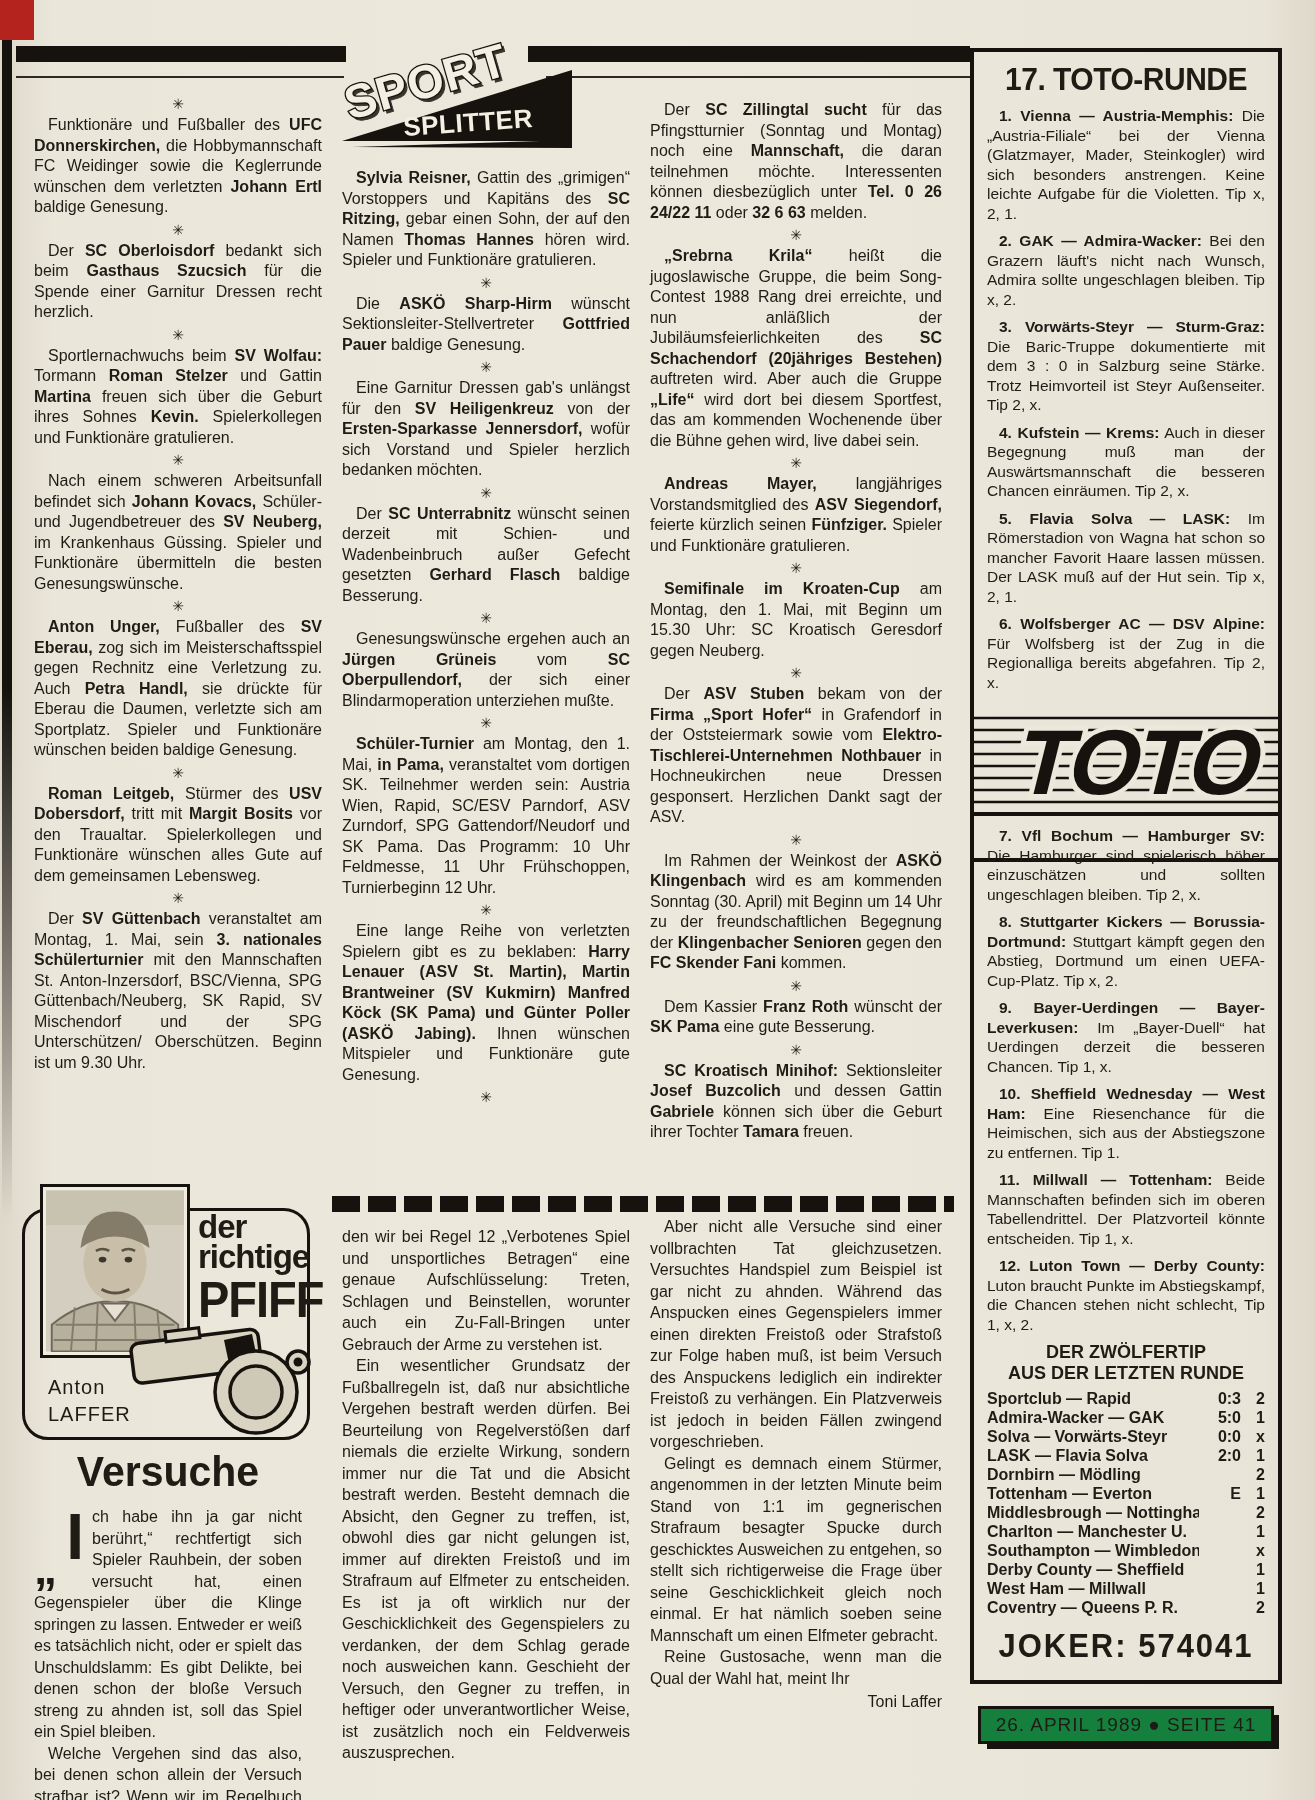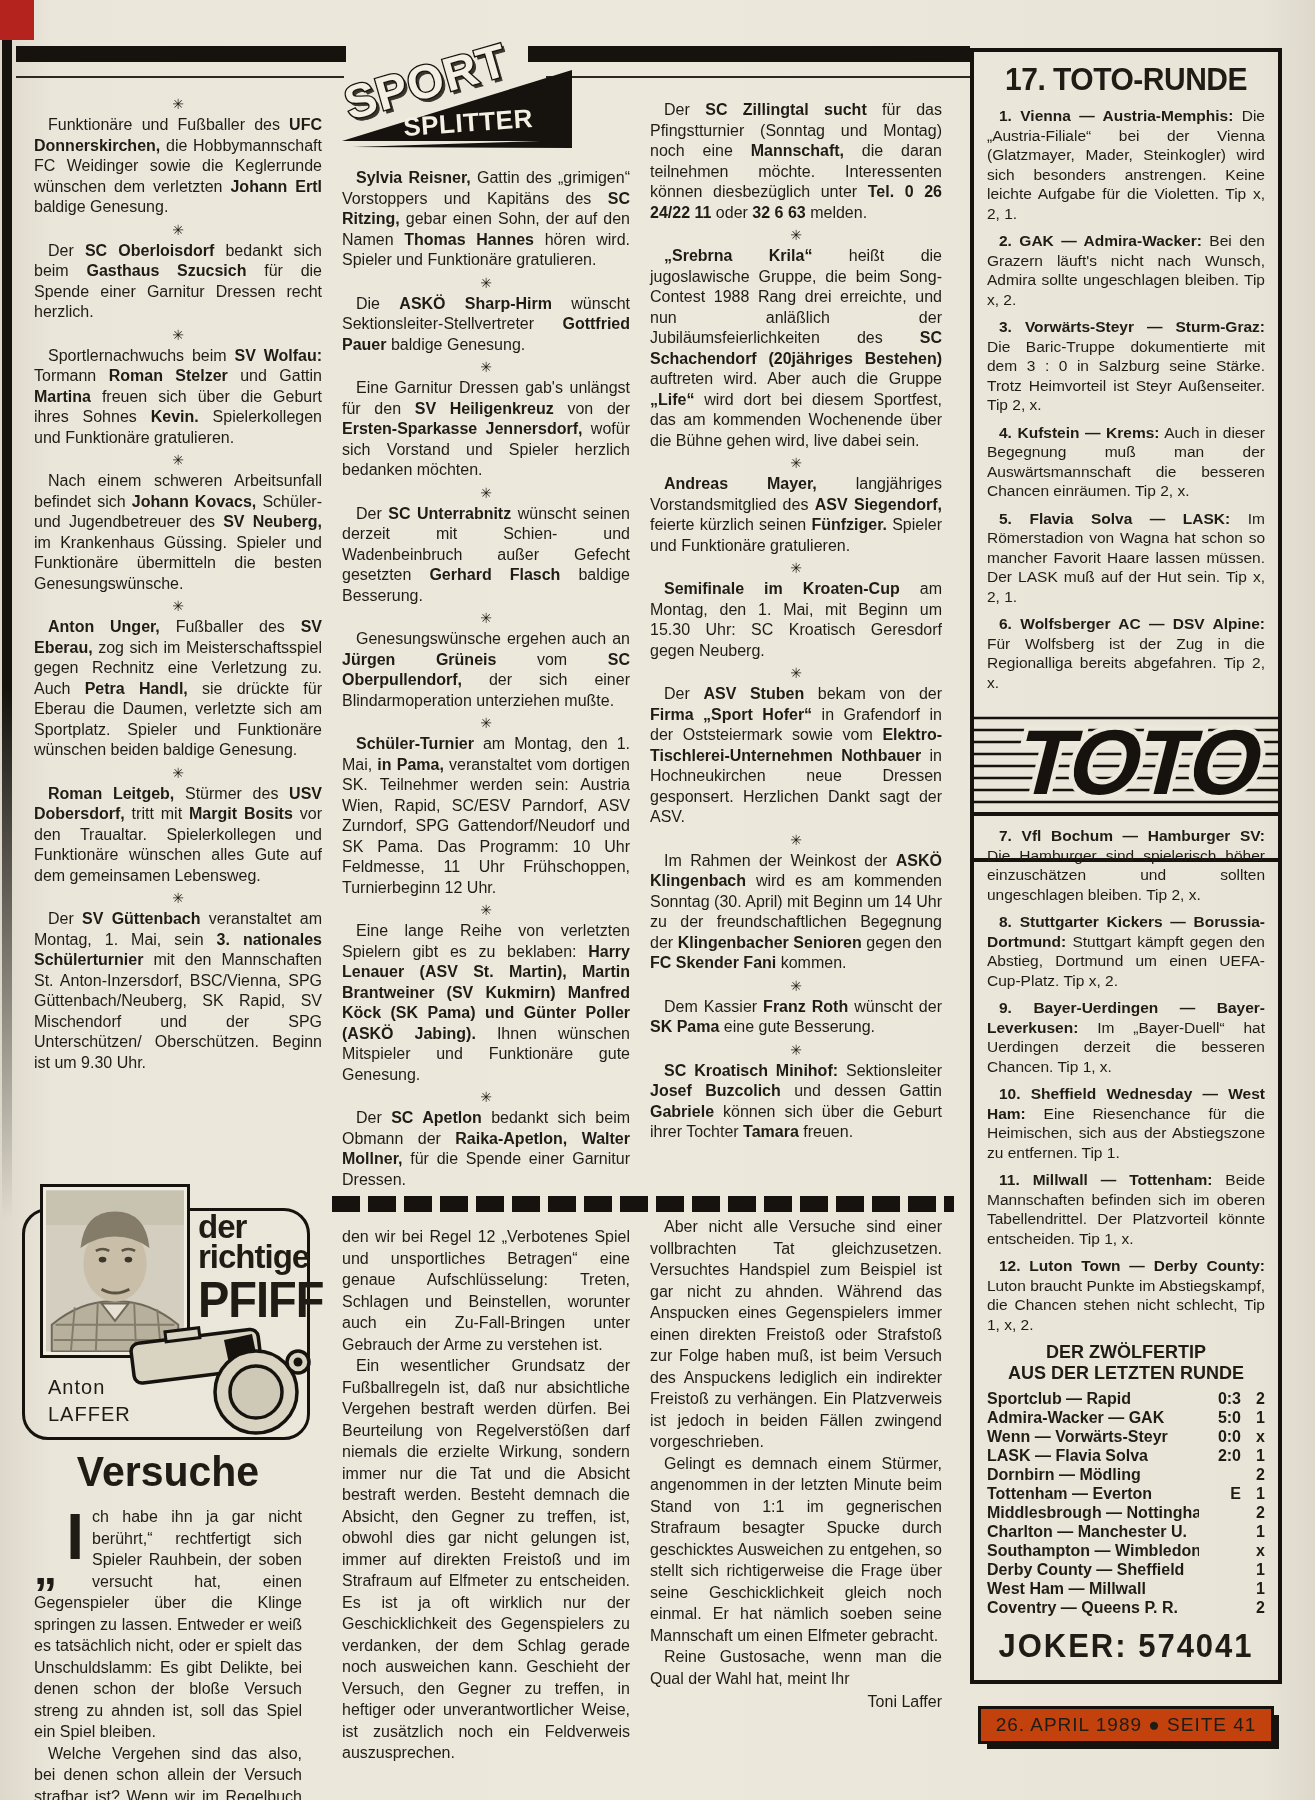--- a/index.html
+++ b/index.html
@@ -38,21 +38,21 @@
   #toto-logo{position:absolute;left:970px;top:710px;width:312px;height:98px;}
   .zw-title{text-align:center;font-weight:700;font-size:18px;line-height:21px;margin-top:4px;}
   .zw-rows{margin-top:5px;font-weight:700;font-size:16px;line-height:19px;}
   .zw-row{display:flex;}
   .zw-m{flex:1;white-space:nowrap;overflow:hidden;}
   .zw-s{width:42px;text-align:right;}
   .zw-t{width:24px;text-align:right;}
   .joker{text-align:center;font-size:31px;font-weight:900;letter-spacing:2px;margin-top:12px;transform:scaleY(1.05);}
   #date-box{position:absolute;left:978px;top:1706px;width:296px;height:38px;border:3px solid #16130f;
     box-shadow:7px 7px 0 -2px #16130f;display:flex;align-items:center;justify-content:center;
-    font-size:19px;letter-spacing:1px;background:#c2410c;box-sizing:border-box;}
+    font-size:19px;letter-spacing:1px;background:#15803d;box-sizing:border-box;}
   
   #dash-sep{position:absolute;left:332px;top:1196px;width:622px;height:16px;
     background:repeating-linear-gradient(90deg,#16130f 0 28px,rgba(0,0,0,0) 28px 36px);}
   
   #pfiff-box{position:absolute;left:22px;top:1208px;width:282px;height:226px;border:3px solid #16130f;border-radius:26px;}
   #pfiff-photo{position:absolute;left:40px;top:1184px;width:150px;height:174px;border:3px solid #16130f;background:#f0ece0;padding:3px;box-sizing:border-box;}
   #pfiff-photo svg{display:block;width:100%;height:100%;}
   #pfiff-title{position:absolute;left:198px;top:1212px;line-height:30px;font-weight:700;}
   .pfiff-small{font-size:33px;letter-spacing:-1px;}
   #pfiff-big{font-size:47px;font-weight:900;letter-spacing:-1px;line-height:46px;margin-top:4px;transform:scaleY(1.05);transform-origin:left top;}
@@ -116,21 +116,20 @@
     <p>Eine Garnitur Dressen gab's unlängst für den <b>SV Heiligenkreuz</b> von der <b>Ersten-Sparkasse Jennersdorf,</b> wofür sich Vorstand und Spieler herzlich bedanken möchten.</p>
     <div class="star">✳</div>
     <p>Der <b>SC Unterrabnitz</b> wünscht seinen derzeit mit Schien- und Wadenbeinbruch außer Gefecht gesetzten <b>Gerhard Flasch</b> baldige Besserung.</p>
     <div class="star">✳</div>
     <p>Genesungswünsche ergehen auch an <b>Jürgen Grüneis</b> vom <b>SC Oberpullendorf,</b> der sich einer Blindarmoperation unterziehen mußte.</p>
     <div class="star">✳</div>
     <p><b>Schüler-Turnier</b> am Montag, den 1. Mai, <b>in Pama,</b> veranstaltet vom dortigen SK. Teilnehmer werden sein: Austria Wien, Rapid, SC/ESV Parndorf, ASV Zurndorf, SPG Gattendorf/Neudorf und SK Pama. Das Programm: 10 Uhr Feldmesse, 11 Uhr Frühschoppen, Turnierbeginn 12 Uhr.</p>
     <div class="star">✳</div>
     <p>Eine lange Reihe von verletzten Spielern gibt es zu beklaben: <b>Harry Lenauer (ASV St. Martin), Martin Brantweiner (SV Kukmirn) Manfred Köck (SK Pama) und Günter Poller (ASKÖ Jabing).</b> Ihnen wünschen Mitspieler und Funktionäre gute Genesung.</p>
     <div class="star">✳</div>
-    <p>Der <b>SC Apetlon</b> bedankt sich beim Obmann der <b>Raika-Apetlon, Walter Mollner,</b> für die Spende einer Garnitur Dressen.</p>
   </div>
 <div id="col3" class="col">
     <p>Der <b>SC Zillingtal sucht</b> für das Pfingstturnier (Sonntag und Montag) noch eine <b>Mannschaft,</b> die daran teilnehmen möchte. Interessenten können diesbezüglich unter <b>Tel. 0 26 24/22 11</b> oder <b>32 6 63</b> melden.</p>
     <div class="star">✳</div>
     <p><b>„Srebrna Krila“</b> heißt die jugoslawische Gruppe, die beim Song-Contest 1988 Rang drei erreichte, und nun anläßlich der Jubiläumsfeierlichkeiten des <b>SC Schachendorf (20jähriges Bestehen)</b> auftreten wird. Aber auch die Gruppe <b>„Life“</b> wird dort bei diesem Sportfest, das am kommenden Wochenende über die Bühne gehen wird, live dabei sein.</p>
     <div class="star">✳</div>
     <p><b>Andreas Mayer,</b> langjähriges Vorstandsmitglied des <b>ASV Siegendorf,</b> feierte kürzlich seinen <b>Fünfziger.</b> Spieler und Funktionäre gratulieren.</p>
     <div class="star">✳</div>
     <p><b>Semifinale im Kroaten-Cup</b> am Montag, den 1. Mai, mit Beginn um 15.30 Uhr: SC Kroatisch Geresdorf gegen Neuberg.</p>
     <div class="star">✳</div>
@@ -189,21 +188,21 @@
         <span class="zw-m">Sportclub — Rapid</span>
         <span class="zw-s">0:3</span>
         <span class="zw-t">2</span>
       </div>
       <div class="zw-row">
         <span class="zw-m">Admira-Wacker — GAK</span>
         <span class="zw-s">5:0</span>
         <span class="zw-t">1</span>
       </div>
       <div class="zw-row">
-        <span class="zw-m">Wenn — Vorwärts-Steyr</span>
+        <span class="zw-m">Solva — Vorwärts-Steyr</span>
         <span class="zw-s">0:0</span>
         <span class="zw-t">x</span>
       </div>
       <div class="zw-row">
         <span class="zw-m">LASK — Flavia Solva</span>
         <span class="zw-s">2:0</span>
         <span class="zw-t">1</span>
       </div>
       <div class="zw-row">
         <span class="zw-m">Dornbirn — Mödling</span>

